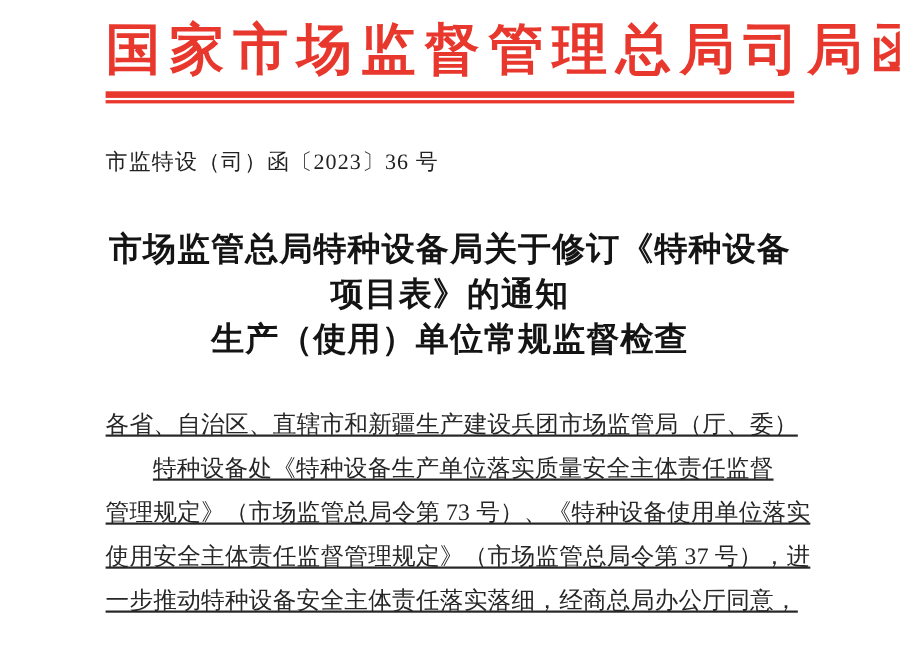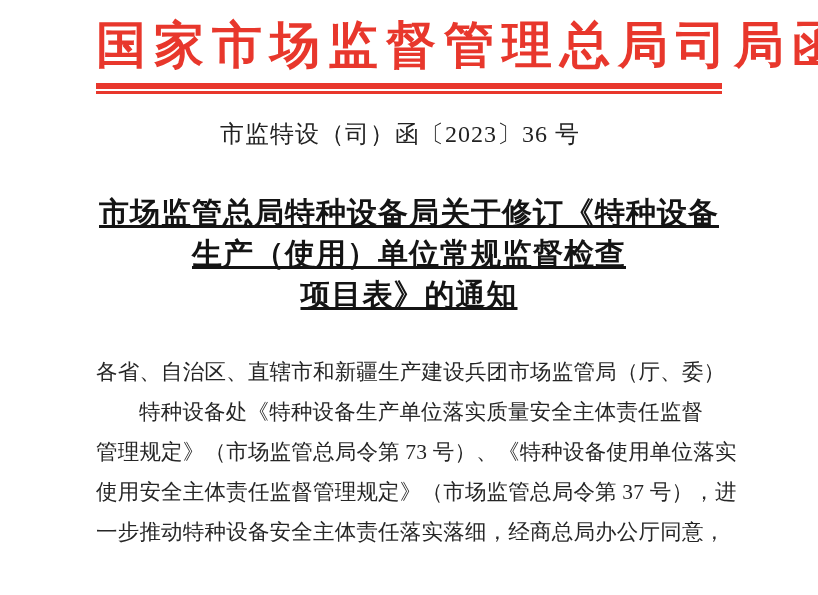--- a/index.html
+++ b/index.html
@@ -18,52 +18,52 @@
   .masthead{
     color:var(--accent-red);
     font-size:50px;font-weight:700;
     text-align:center;letter-spacing:8px;white-space:nowrap;
     line-height:60px;
   }
   .red-rule{margin-top:8px;}
   .rule-thick{height:6px;background:var(--accent-red);}
   .rule-thin{height:3px;background:var(--accent-red);margin-top:2px;}
   .doc-number{
-    margin-top:27px;text-align:center;padding-right:18px;
-    font-size:24px;line-height:26px;color:#222222;letter-spacing:1px;
+    margin-top:41px;text-align:left;padding-right:18px;
+    font-size:20px;line-height:26px;color:#222222;letter-spacing:1px;
     white-space:nowrap;
   }
   .title{
     margin-top:45px;text-align:center;font-weight:700;
-    font-size:30px;line-height:41px;color:#141414;letter-spacing:1px;text-decoration:underline;
+    font-size:30px;line-height:41px;color:#141414;letter-spacing:1px;
   }
   .body-text{
-    margin-top:37px;font-size:21.5px;line-height:40px;color:var(--ink);
+    margin-top:37px;font-size:21.5px;line-height:40px;color:var(--ink);text-decoration:underline;
   }
   .body-line{white-space:nowrap;letter-spacing:0.2px;}
   .indent{text-indent:43px;}
 </style>
 </head>
 <body>
 
 <div class="page">
 
   <div class="masthead">国家市场监督管理总局司局函</div>
 
   <div class="red-rule">
     <div class="rule-thick"></div>
     <div class="rule-thin"></div>
   </div>
 
   <div class="doc-number">市监特设（司）函〔2023〕36 号</div>
 
   <div class="title">
     <div class="title-line">市场监管总局特种设备局关于修订《特种设备</div>
+    <div class="title-line">项目表》的通知</div>
     <div class="title-line">生产（使用）单位常规监督检查</div>
-    <div class="title-line">项目表》的通知</div>
   </div>
 
   <div class="body-text">
     <div class="body-line">各省、自治区、直辖市和新疆生产建设兵团市场监管局（厅、委）</div>
     <div class="body-line indent">特种设备处《特种设备生产单位落实质量安全主体责任监督</div>
     <div class="body-line">管理规定》（市场监管总局令第 73 号）、《特种设备使用单位落实</div>
     <div class="body-line">使用安全主体责任监督管理规定》（市场监管总局令第 37 号），进</div>
     <div class="body-line">一步推动特种设备安全主体责任落实落细，经商总局办公厅同意，</div>
   </div>
 

